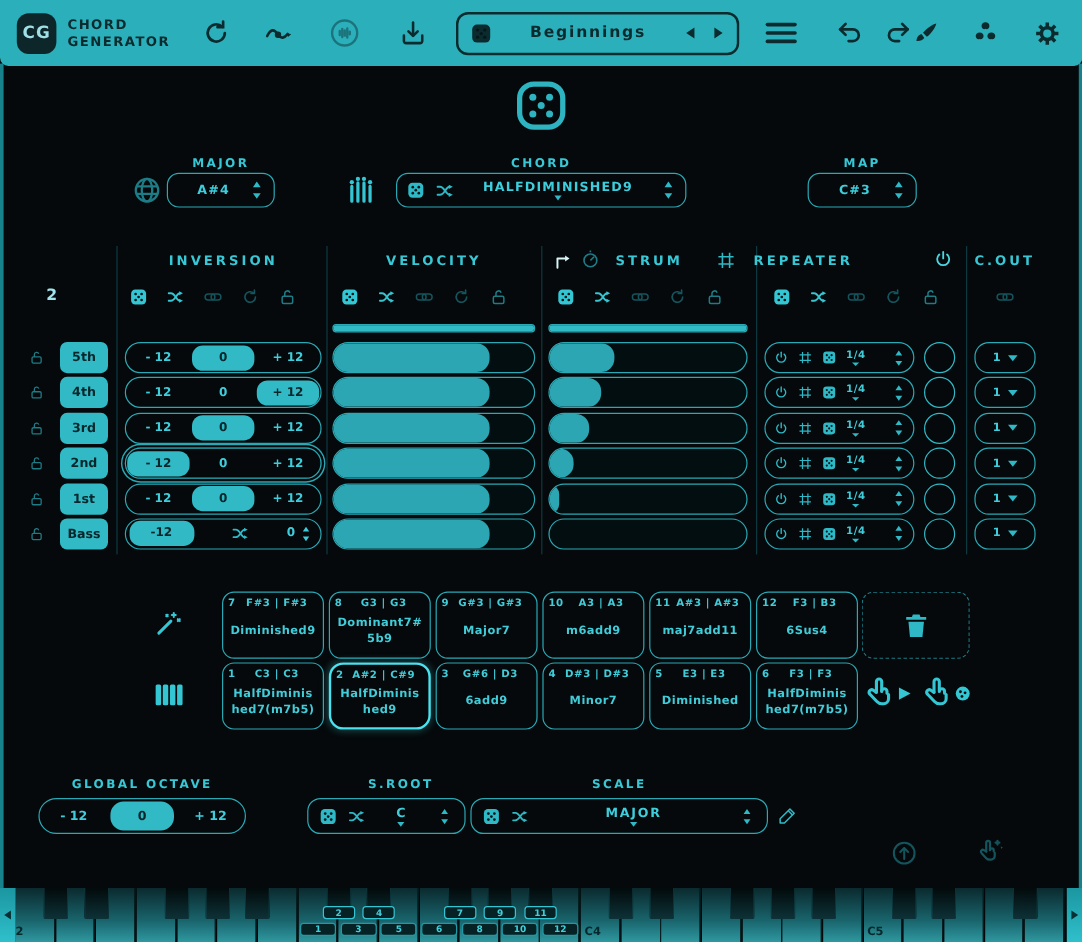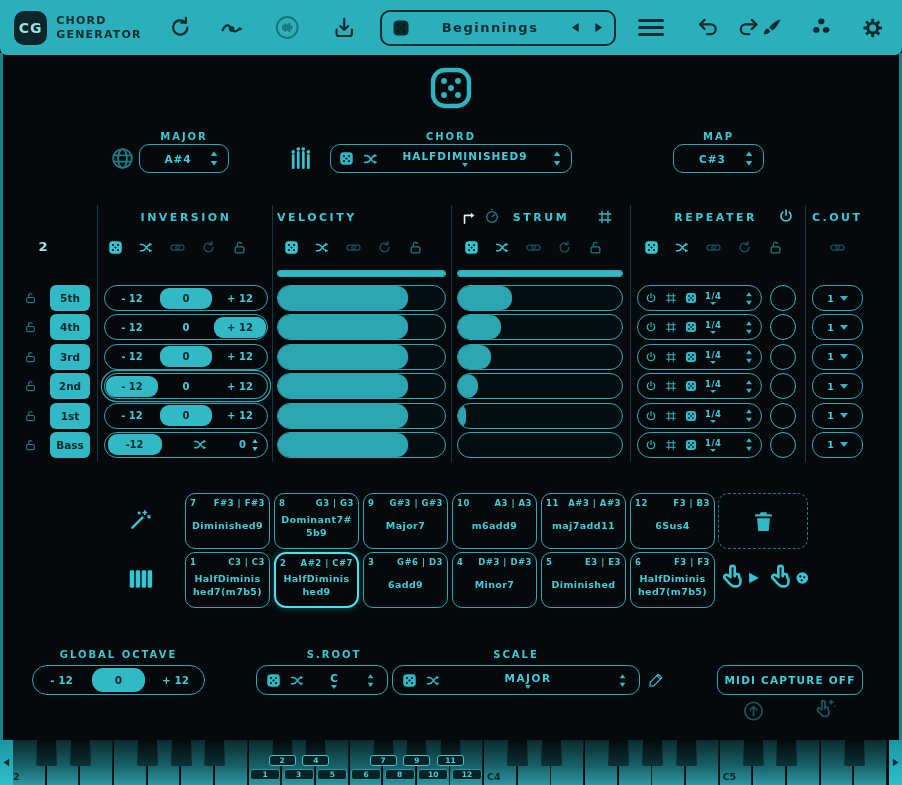--- a/index.html
+++ b/index.html
@@ -84,21 +84,21 @@
          display:flex;align-items:center;justify-content:center;gap:6px;color:var(--accent2);
          font-size:9.5px;font-weight:bold}
   .tri-dn{width:0;height:0;border-left:4px solid transparent;border-right:4px solid transparent;
           border-top:5px solid #2fb9c6}
 
   
   .slot{position:absolute;width:85px;height:56px;border:1.5px solid var(--border);border-radius:10px;
         padding:4px 4px 3px;color:#41ccd8;display:flex;flex-direction:column}
   .slot.selected{border:2.5px solid #4ae2ee;border-radius:12px;box-shadow:0 0 7px rgba(80,230,240,.35)}
   .slot .head{display:flex;align-items:center;font-size:8.5px;font-weight:bold;letter-spacing:.5px}
-  .slot .head .notes{flex:1;text-align:right}
+  .slot .head .notes{flex:1;text-align:center}
   .slot .cname{flex:1;display:flex;align-items:center;justify-content:center;text-align:center;
                font-size:9.5px;font-weight:bold;letter-spacing:.4px;word-break:break-all;line-height:1.3;padding:0 2px}
   #trashbox{position:absolute;left:718px;top:493px;width:90px;height:56px;border:1.5px dashed #1d7a85;
             border-radius:10px;display:flex;align-items:center;justify-content:center}
 
   
   .bot-label{position:absolute;top:649px;color:var(--accent);font-size:10px;font-weight:bold;
              letter-spacing:2px;text-align:center}
   .segpill{position:absolute;top:665px;height:30px;border:1.5px solid var(--border);border-radius:15px;
            display:flex;align-items:center}
@@ -327,41 +327,41 @@
       </span>
   </div>
 
   <div class="vsep" style="left:97px"></div>
   <div class="vsep" style="left:272px"></div>
   <div class="vsep" style="left:451px"></div>
   <div class="vsep" style="left:630px"></div>
   <div class="vsep" style="left:805px"></div>
 
   <div class="sec-title" style="left:104px;width:164px;text-align:center">INVERSION</div>
-  <div class="sec-title" style="left:277px;width:169px;">VELOCITY</div>
+  <div class="sec-title" style="left:277px;width:169px;text-align:center">VELOCITY</div>
   <span class="icon abs" style="left:461px;top:209px;width:17px;height:17px;color:#d8f6f8">
       <svg viewBox="0 0 24 24" fill="none" stroke="currentColor" stroke-width="2.3" stroke-linecap="round" stroke-linejoin="round">
         <path d="M5 20V9h9"></path>
         <path d="M14 5.4 19.2 9 14 12.6z" fill="currentColor" stroke="none"></path>
       </svg>
     </span>
   <span class="icon abs mid" style="left:484px;top:208px;width:16px;height:16px">
       <svg viewBox="0 0 24 24" fill="none" stroke="currentColor" stroke-width="2">
         <circle cx="12" cy="13.5" r="8"></circle>
         <path d="M12 13.5l4.6-4.6"></path>
         <path d="M12 1.2v2.2"></path>
       </svg>
     </span>
   <div class="sec-title" style="left:505px;width:72px;text-align:center">STRUM</div>
   <span class="icon abs accentc" style="left:597px;top:209px;width:16px;height:16px">
       <svg viewBox="0 0 24 24" fill="none" stroke="currentColor" stroke-width="2">
         <path d="M7.5 2.5v19M16.5 2.5v19M2.5 7.5h19M2.5 16.5h19"></path>
       </svg>
     </span>
-  <div class="sec-title" style="left:647px;width:110px;text-align:right">REPEATER</div>
+  <div class="sec-title" style="left:628px;width:110px;text-align:left">REPEATER</div>
   <span class="icon abs" style="left:778px;top:208px;width:16px;height:16px;color:#49d6e2">
       <svg viewBox="0 0 24 24" fill="none" stroke="currentColor" stroke-width="2.3" stroke-linecap="round">
         <path d="M12 3v8"></path>
         <path d="M7.2 6.2a7.5 7.5 0 1 0 9.6 0"></path>
       </svg>
     </span>
   <div class="sec-title" style="left:812px;width:60px">C.OUT</div>
 
   <div class="abs" style="left:28px;top:239px;width:30px;color:#9fe5ec;font-size:13px;font-weight:bold;text-align:center">2</div>
 
@@ -985,21 +985,21 @@
       <div class="slot" style="left: 185px; top: 552px;">
         <div class="head">
           <span>1</span>
           <span class="notes">C3 | C3</span>
         </div>
         <div class="cname">HalfDiminished7(m7b5)</div>
       </div>
       <div class="slot selected" style="left: 274px; top: 552px;">
         <div class="head">
           <span>2</span>
-          <span class="notes">A#2 | C#7</span>
+          <span class="notes">A#2 | C#9</span>
         </div>
         <div class="cname">HalfDiminished9</div>
       </div>
       <div class="slot" style="left: 363px; top: 552px;">
         <div class="head">
           <span>3</span>
           <span class="notes">G#6 | D3</span>
         </div>
         <div class="cname">6add9</div>
       </div>
@@ -1133,21 +1133,20 @@
         </svg>
       </span>
   </div>
   <span class="icon abs accentc" style="left:648px;top:671px;width:17px;height:17px">
       <svg viewBox="0 0 24 24" fill="none" stroke="currentColor" stroke-width="1.8" stroke-linejoin="round">
         <path d="M14.5 4.5l5 5L8 21H3v-5z"></path>
         <path d="M12.5 6.5l5 5"></path>
       </svg>
     </span>
 
-  <div id="midibtn">MIDI CAPTURE OFF</div>
   <span class="icon abs dim" style="left:742px;top:699px;width:23px;height:23px">
       <svg viewBox="0 0 24 24" fill="none" stroke="currentColor" stroke-width="1.8" stroke-linecap="round" stroke-linejoin="round">
         <circle cx="12" cy="12.5" r="9"></circle>
         <path d="M12 17.5v-9"></path>
         <path d="M8.6 11.4 12 8l3.4 3.4"></path>
       </svg>
     </span>
   <span class="icon abs dim" style="left:813px;top:697px;width:25px;height:25px">
       <svg viewBox="0 0 24 24" fill="none" stroke="currentColor" stroke-width="1.8" stroke-linecap="round" stroke-linejoin="round">
         <path d="M8.5 12V5a1.5 1.5 0 0 1 3 0v6"></path>

